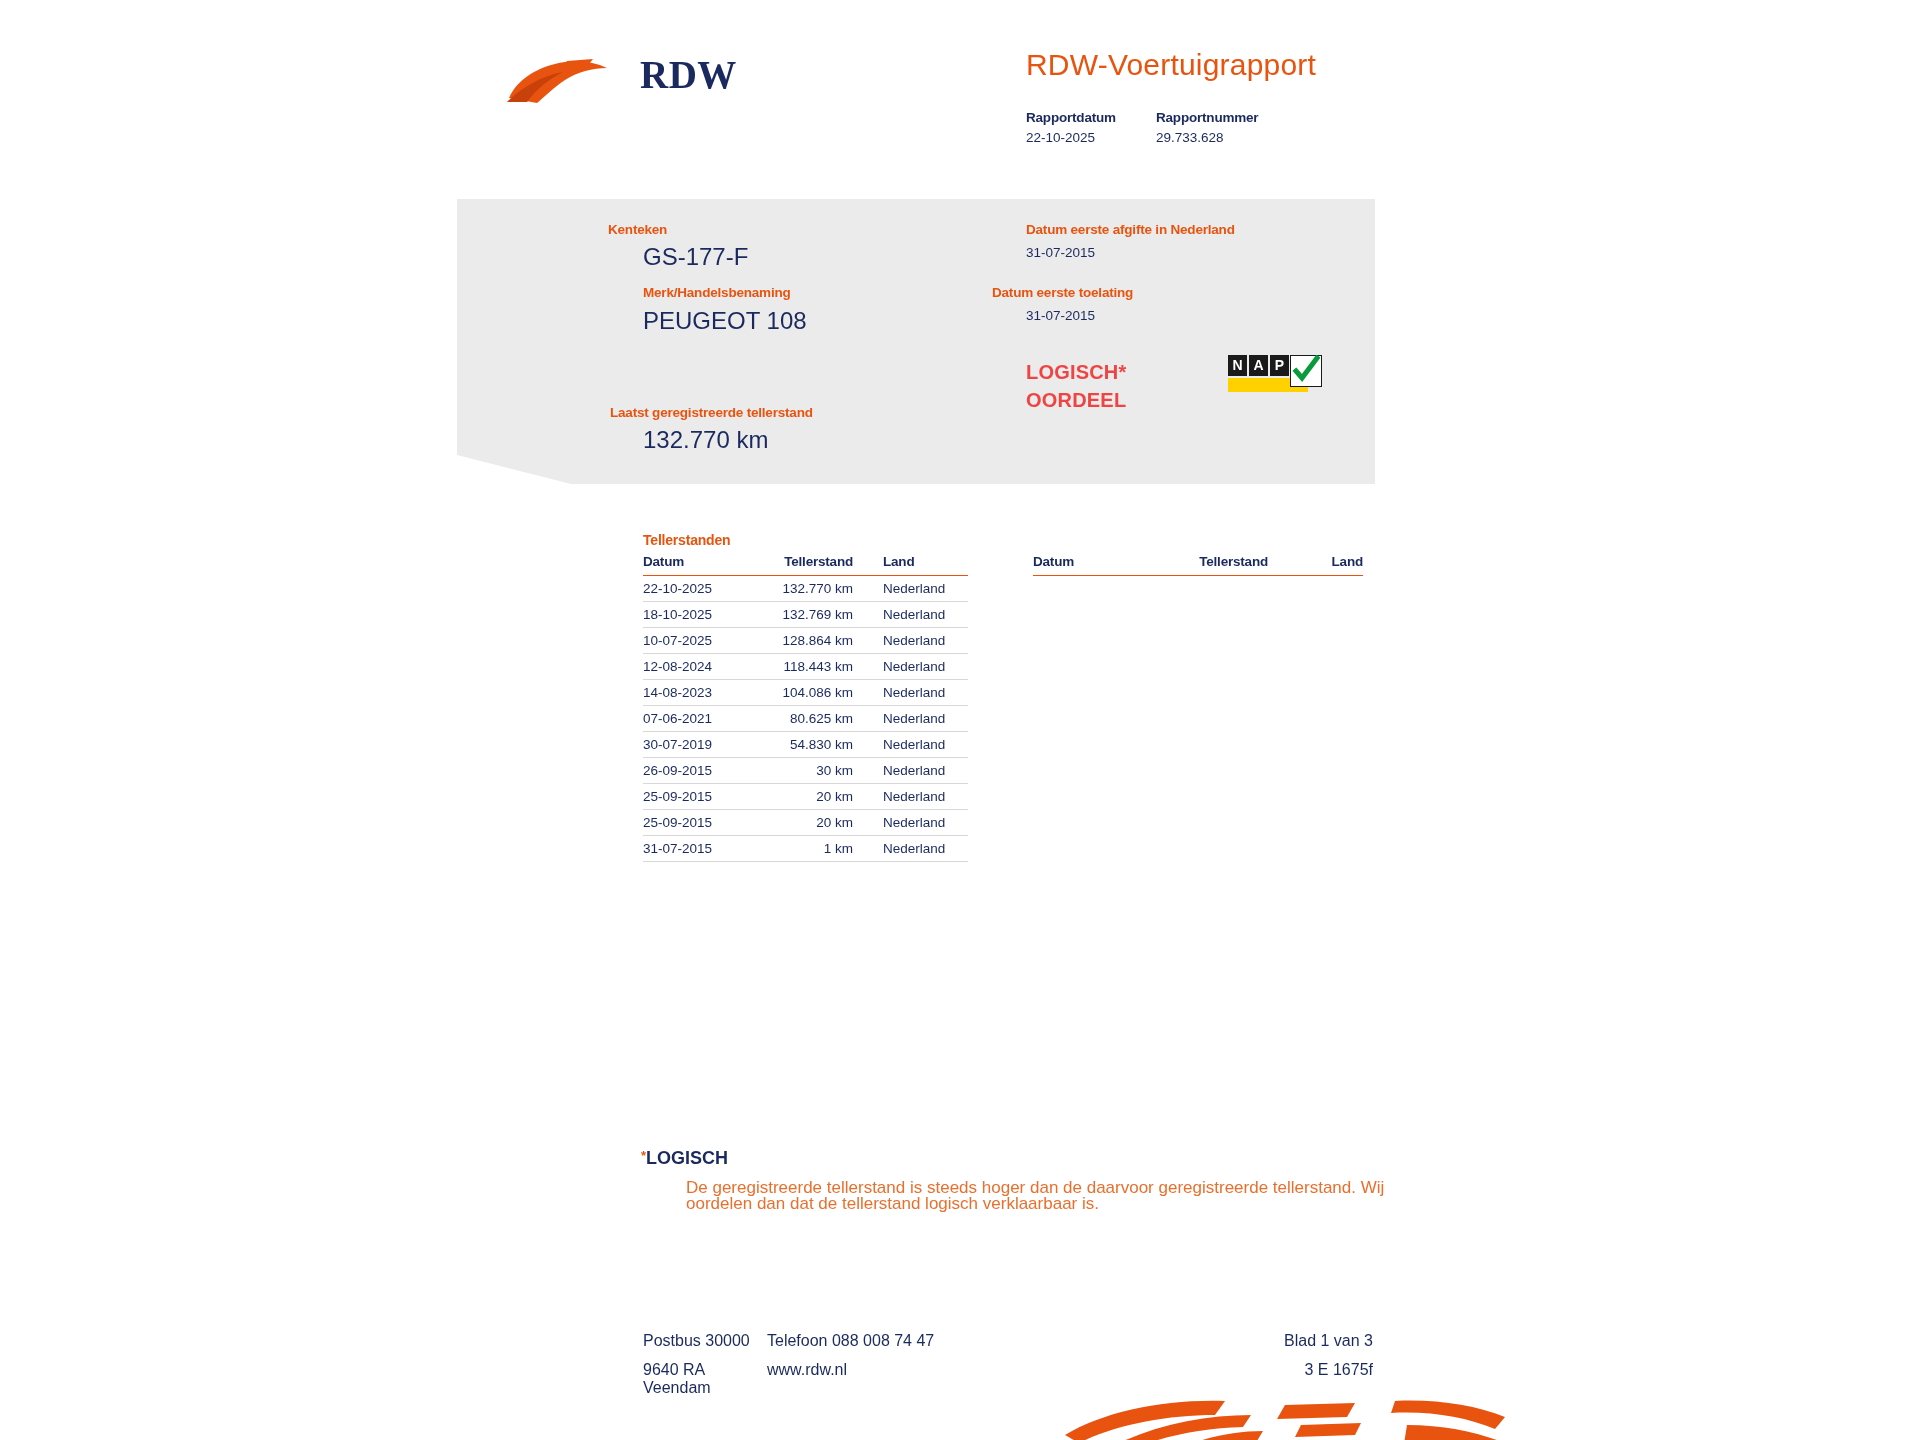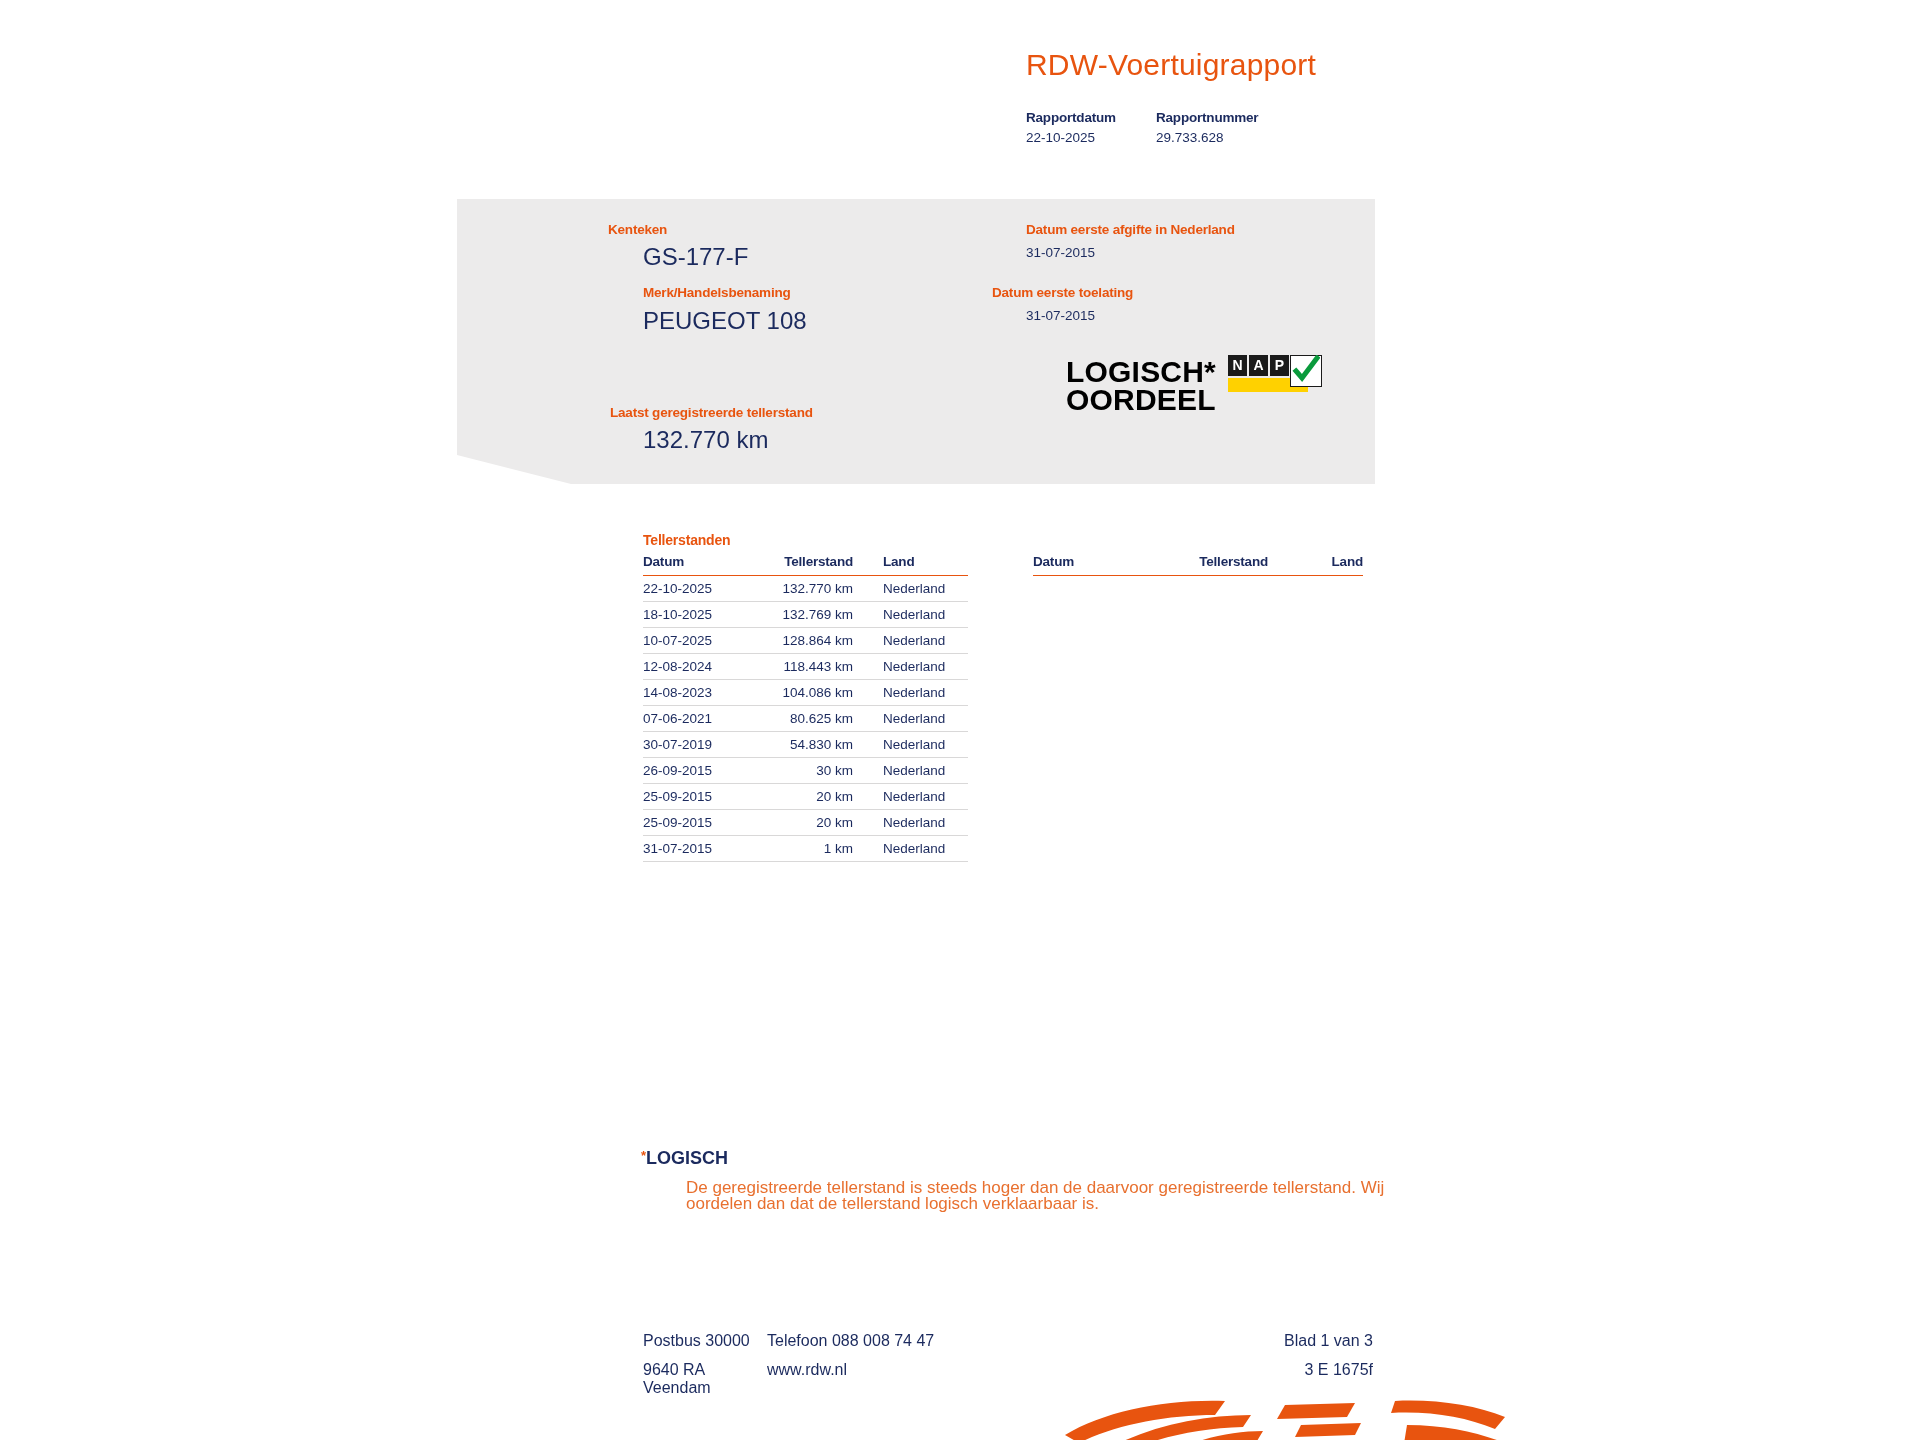--- a/index.html
+++ b/index.html
@@ -119,26 +119,25 @@
 
   .p-afgifte-lbl  { position: absolute; left: 1026px; top: 222px; }
   .p-afgifte-val  { position: absolute; left: 1026px; top: 245px; font-size: 13.5px; }
   .p-toelating-lbl{ position: absolute; left: 976px; top: 285px; padding-left: 16px; }
   .p-toelating-val{ position: absolute; left: 1026px; top: 308px; font-size: 13.5px; }
 
   .oordeel {
     position: absolute;
     left: 1026px;
     top: 358px;
-    font-size: 30px;
-    font-weight: 700;
-    color: #000000;
+    font-size: 20px;
+    font-weight: 700;
+    color: #ef4444;
     line-height: 28px;
     letter-spacing: 0.2px;
-    margin-left: 40px;
   }
 
   .nap-badge {
     position: absolute;
     left: 1228px;
     top: 355px;
     width: 95px;
     height: 37px;
   }
   .nap-badge .blk {
@@ -294,20 +293,28 @@
     width: 460px;
     height: 55px;
     overflow: hidden;
   }
 </style>
 </head>
 <body>
 
 <div class="page">
 
+  <div class="logo-wrap">
+    <svg class="logo-mark" viewBox="0 0 105 46">
+      <path d="M2 40 C10 22, 30 8, 58 4 C72 2, 88 4, 100 10 C86 10, 70 14, 58 22 C46 30, 36 40, 30 45 Z" fill="#e8540f"></path>
+      <path d="M0 44 C14 30, 34 18, 56 14 C44 20, 30 30, 20 44 Z" fill="#c8400a"></path>
+      <path d="M60 3 L86 1 L82 6 L56 8 Z" fill="#e8540f"></path>
+    </svg>
+    <div class="logo-text">RDW</div>
+  </div>
 
   <div class="report-title">RDW-Voertuigrapport</div>
 
   <div class="report-meta">
     <div class="row">
       <div class="col1 lbl">Rapportdatum</div>
       <div class="lbl">Rapportnummer</div>
     </div>
     <div class="row">
       <div class="col1 val">22-10-2025</div>

